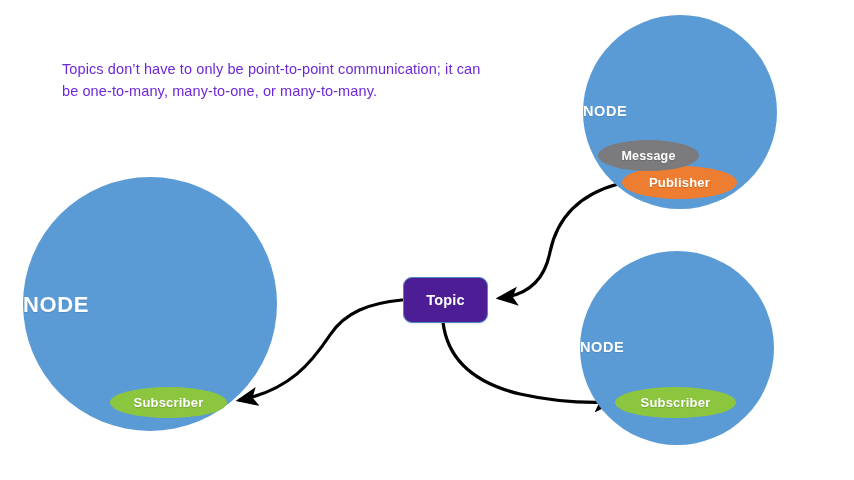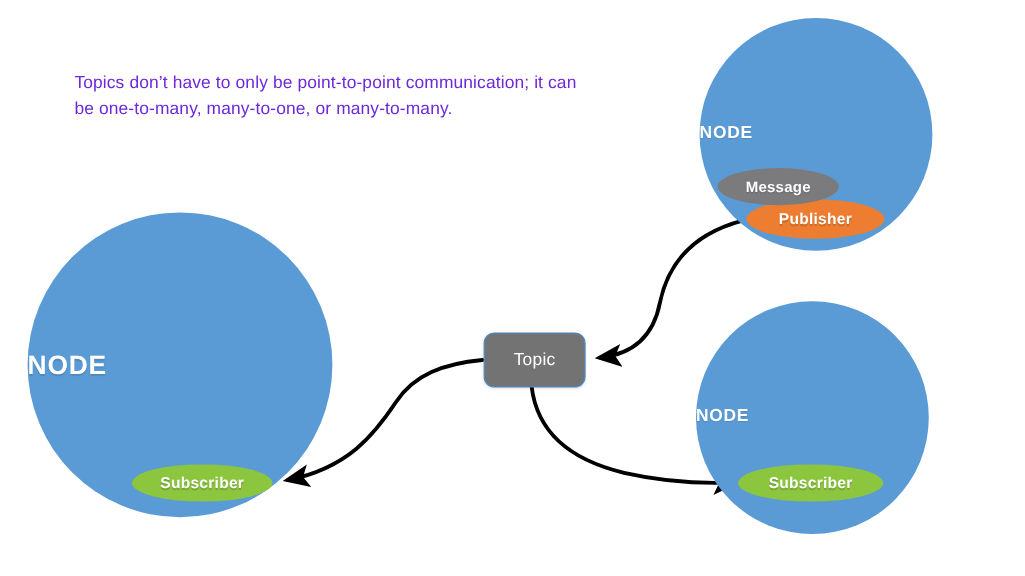--- a/index.html
+++ b/index.html
@@ -129,28 +129,28 @@
     background: #8CC63F;
   }
 
   
   #topic-box {
     position: absolute;
     left: 403px;
     top: 277px;
     width: 83px;
     height: 44px;
-    background: #737373;
+    background: #4c1d95;
     border: 1px solid #4a8bc6;
     border-radius: 9px;
     display: flex;
     align-items: center;
     justify-content: center;
     color: #ffffff;
-    font-weight: normal;
+    font-weight: bold;
     font-size: 14.5px;
     letter-spacing: 0.2px;
     box-shadow: 0 1px 2px rgba(0,0,0,0.10);
     z-index: 5;
   }
 </style>
 </head>
 <body>
 
 <div id="stage">

